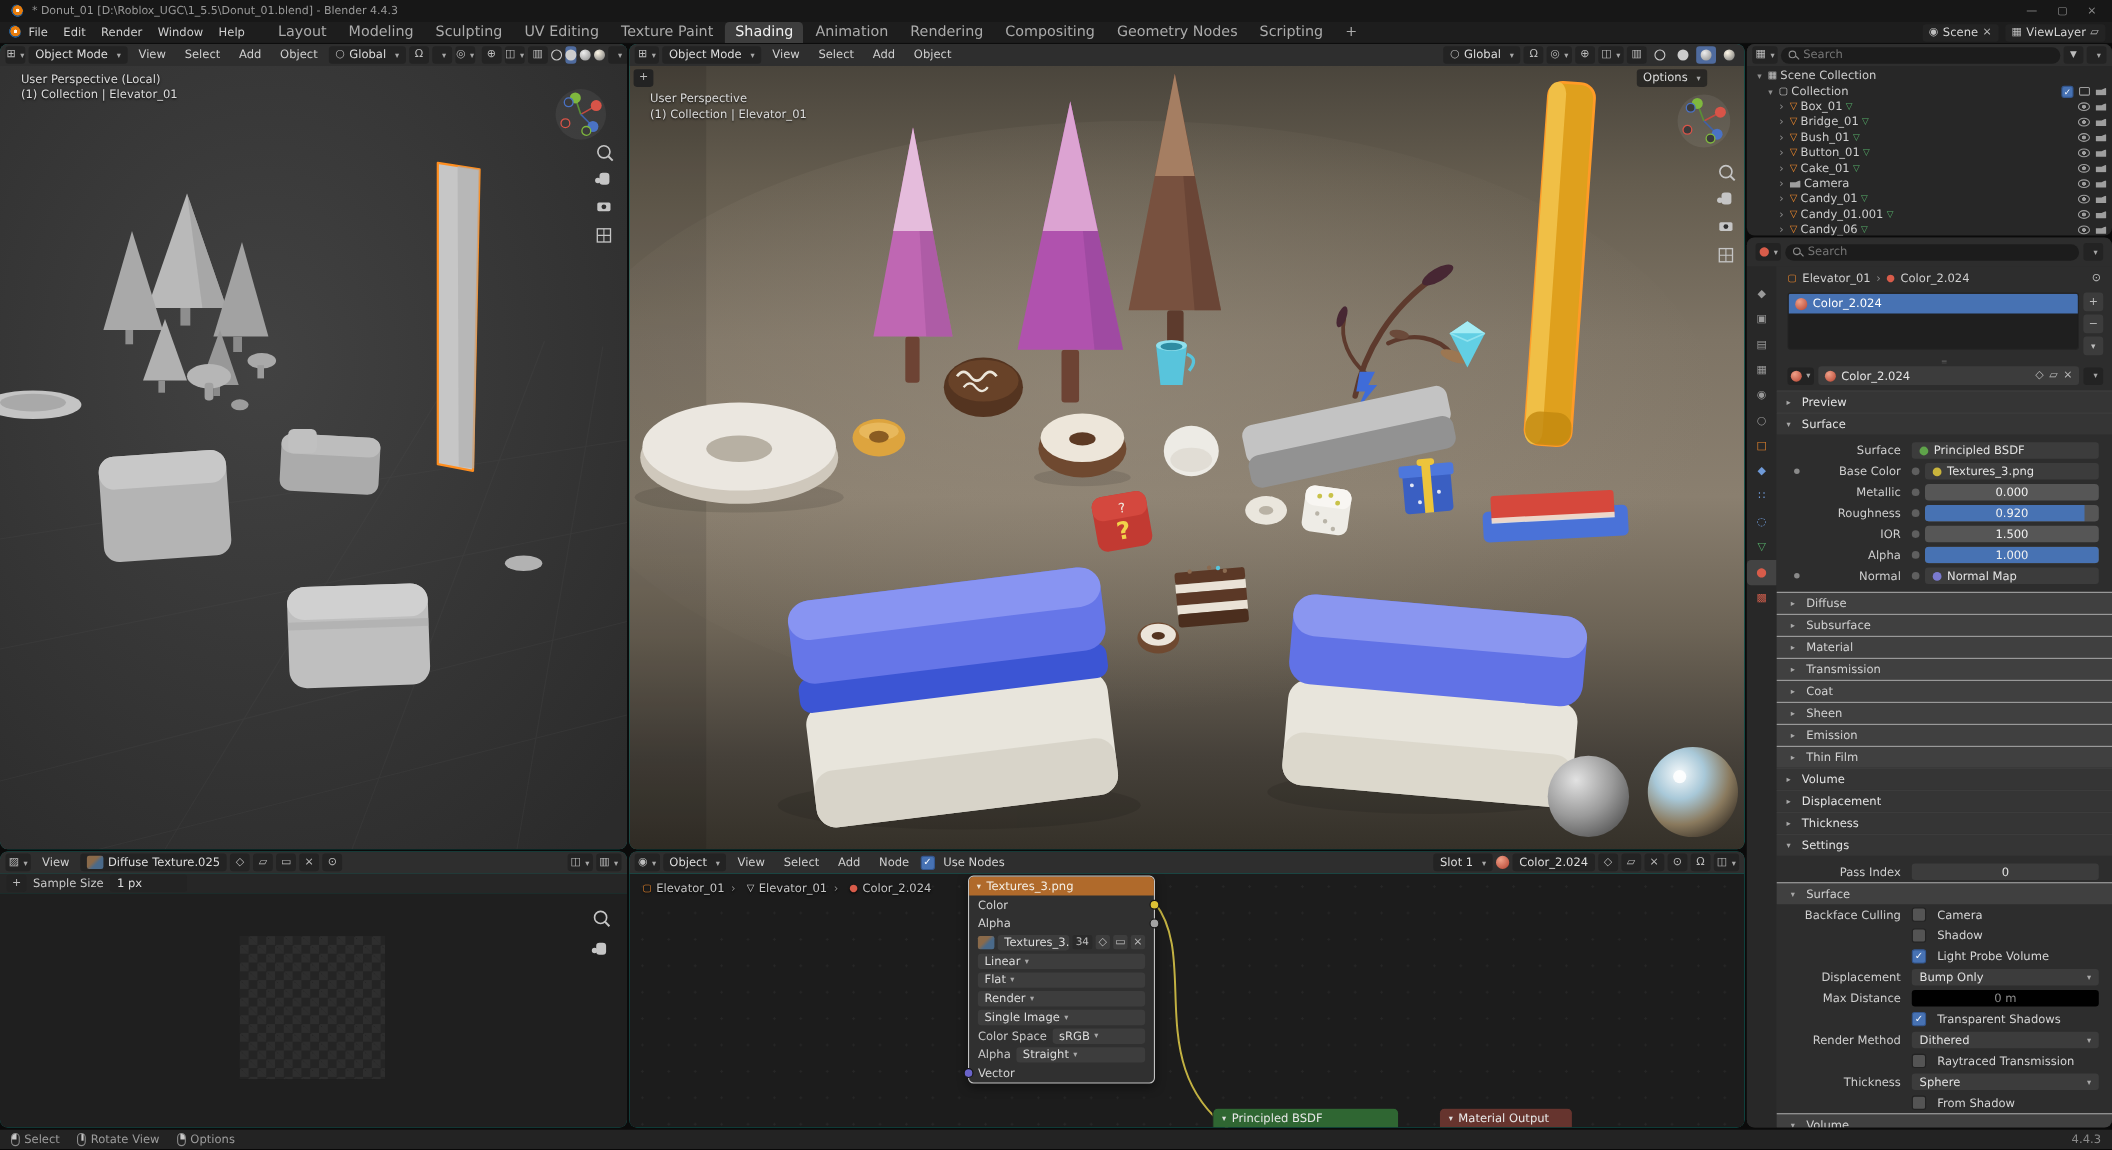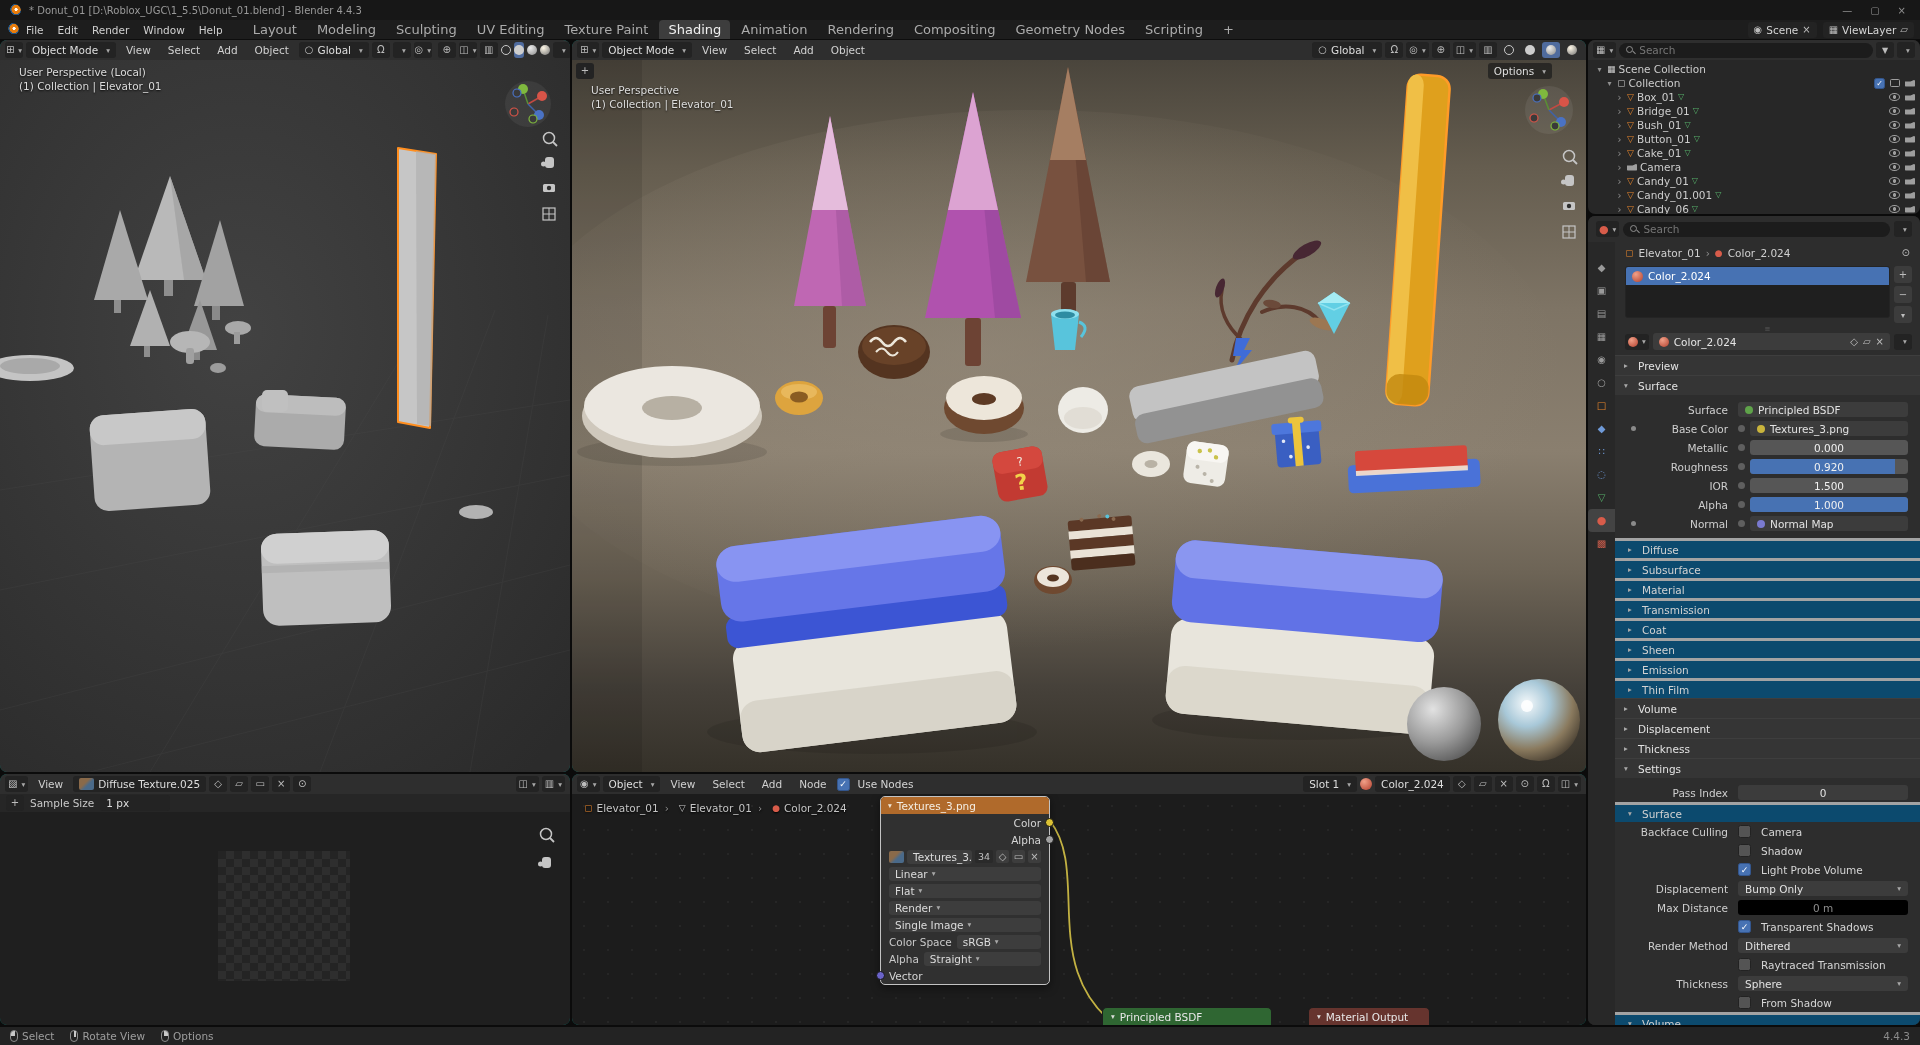--- a/index.html
+++ b/index.html
@@ -51,21 +51,21 @@
 
 #shader-canvas{position:absolute;inset:0;background-color:#1c1c1c;background-image:radial-gradient(#262626 1px,transparent 1px);background-size:24px 24px}
 .crumbs{position:absolute;left:12px;top:8px;display:flex;align-items:center;font-size:10.5px;color:#c5c5c5;text-shadow:0 1px 2px #000}
 .crumb{display:flex;align-items:center;gap:4px}
 .crumb + .crumb::before{content:"›";margin:0 6px;color:#8f8f8f}
 .ci{font-style:normal;font-size:9px}
 .node{position:absolute;left:308px;top:2px;width:170px;background:#303030;border:1px solid #c2c2c2;border-radius:5px;box-shadow:0 3px 10px rgba(0,0,0,.45);font-size:10.5px}
 .node-h{height:17px;background:#b06a2b;border-radius:4px 4px 0 0;display:flex;align-items:center;gap:5px;padding:0 7px;color:#f4eee4}
 .node-h::before{content:"▾";font-size:7.5px;color:#f0e6d6}
 .nrow{height:17px;display:flex;align-items:center;padding:0 8px;position:relative;color:#d5d5d5}
-.nrow.out{justify-content:flex-end}
+.nrow.out{justify-content:flex-start}
 .sock{position:absolute;width:9px;height:9px;border-radius:50%;border:1px solid #141414;top:4px}
 .sock.r{right:-5px}.sock.l{left:-5px}
 .nfield{flex:1;height:14px;background:#3d3d3d;border-radius:3px;display:flex;align-items:center;padding:0 6px;color:#dcdcdc;overflow:hidden;white-space:nowrap}
 .nlab{margin-right:5px;white-space:nowrap;color:#c9c9c9}
 .nthumb{width:15px;height:12px;border-radius:2px;background:linear-gradient(135deg,#8a6a4a 0 40%,#4a6a8a 60%);flex:0 0 15px}
 .nbadge{background:#2a2a2a;border-radius:2px;padding:0 3px;font-size:9.5px;color:#c0c0c0;height:13px;display:flex;align-items:center}
 .nico{width:13px;height:13px;display:flex;align-items:center;justify-content:center;background:#3d3d3d;border-radius:2px;color:#c5c5c5;font-size:9px}
 .node-stub{position:absolute;height:18px;border-radius:5px 5px 0 0;display:flex;align-items:center;gap:5px;padding:0 8px;color:#e8e8e8;font-size:10.5px;border:1px solid #1c1c1c;border-bottom:none}
 .node-stub::before{content:"▾";font-size:7.5px;color:#ddd}
 
@@ -101,21 +101,21 @@
 .slotbox{display:flex;gap:4px;margin:2px 8px 2px 10px}
 .slotlist{flex:1;background:#1f1f1f;border:1px solid #242424;border-radius:3px;height:52px;overflow:hidden}
 .slotitem{height:18px;background:#4772b3;display:flex;align-items:center;gap:5px;padding:0 6px;color:#fff;font-size:10.5px}
 .slotcol{display:flex;flex-direction:column;gap:3px}
 .sbtn{width:18px;height:17px;background:#3c3c3c;border-radius:3px;display:flex;align-items:center;justify-content:center;color:#ccc;font-size:10px}
 .grip{height:7px;display:flex;align-items:center;justify-content:center;color:#5c5c5c;font-size:7px}
 .matrow{display:flex;align-items:center;gap:4px;margin:1px 8px 5px 10px}
 .matball{width:14px;height:14px;border-radius:50%;background:radial-gradient(circle at 35% 30%,#f0a088,#b3402e)}
 .matfield{flex:1;height:17px;background:#3c3c3c;border-radius:3px;display:flex;align-items:center;gap:5px;padding:0 6px;color:#e5e5e5;font-size:10.5px}
 .ph{height:20px;display:flex;align-items:center;gap:5px;background:#353535;border-top:1px solid #3e3e3e;padding:0 9px;color:#e3e3e3;font-size:10.5px}
-.ph.sub{background:#0c4a6e;border-top:3px solid #a3a3a3;padding-left:13px;color:#d2d2d2}
+.ph.sub{background:#404040;border-top:1px solid #a3a3a3;padding-left:13px;color:#d2d2d2}
 .exp{width:9px;display:inline-block;color:#a8a8a8;font-size:7.5px}
 .exp::before{content:"▸"}
 .exp.open::before{content:"▾"}
 .prow{display:flex;align-items:center;height:19px;padding-right:12px;position:relative}
 .plabel{width:42%;text-align:right;padding-right:10px;color:#cfcfcf;font-size:10.5px;white-space:nowrap}
 .pctrl{flex:1;display:flex;align-items:center;gap:5px;min-width:0}
 .dfield{flex:1;height:15px;background:#3c3c3c;border-radius:3px;display:flex;align-items:center;gap:5px;padding:0 7px;color:#e2e2e2;font-size:10.5px;overflow:hidden;white-space:nowrap}
 .dfield.num{justify-content:center}
 .dfield.dis{color:#8d8d8d;background:#000000}
 .dfield.dd::after{margin-left:auto}

